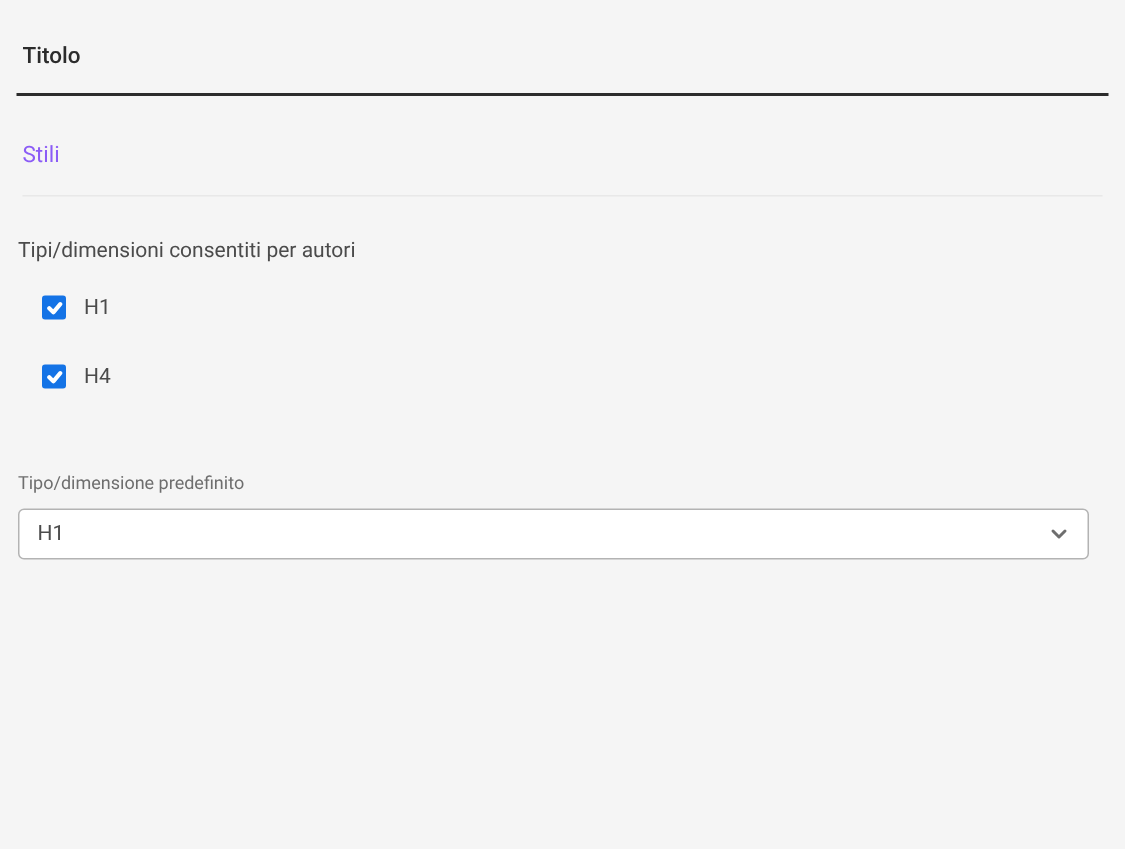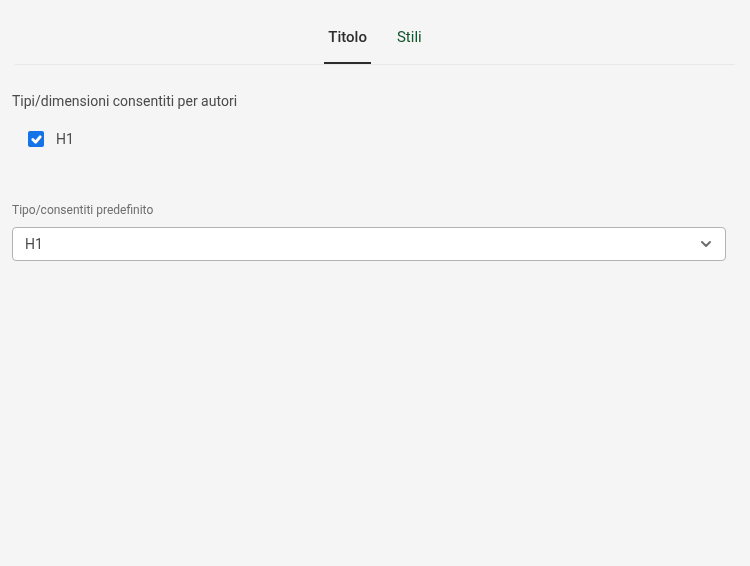--- a/index.html
+++ b/index.html
@@ -14,24 +14,25 @@
       height: 566px;
       padding: 0;
     }
     .tab-bar {
       display: flex;
       justify-content: center;
       gap: 30px;
       padding-top: 28px;
       border-bottom: 1px solid #e8e8e8;
       margin: 0 15px;
+      flex-direction: column;
     }
     .tab {
       font-size: 15px;
-      color: #14532d;
+      color: #8b5cf6;
       padding-bottom: 18px;
       cursor: pointer;
       position: relative;
     }
     .tab.active {
       color: #2c2c2c;
       font-weight: 500;
     }
     .tab.active::after {
       content: '';
@@ -135,23 +136,31 @@
 
   <div class="checkbox-list">
     <div class="checkbox-row">
       <div class="checkbox">
         <svg viewBox="0 0 12 12">
             <polyline points="2,6 5,9 10,3"></polyline>
           </svg>
       </div>
       <span class="checkbox-label">H1</span>
     </div>
+    <div class="checkbox-row">
+      <div class="checkbox">
+        <svg viewBox="0 0 12 12">
+            <polyline points="2,6 5,9 10,3"></polyline>
+          </svg>
+      </div>
+      <span class="checkbox-label">H4</span>
+    </div>
   </div>
 
-  <div class="field-label">Tipo/consentiti predefinito</div>
+  <div class="field-label">Tipo/dimensione predefinito</div>
 
   <div class="dropdown">
     <span>H1</span>
     <span class="dropdown-chevron">
       <svg viewBox="0 0 14 14">
           <polyline points="3,5 7,9 11,5"></polyline>
         </svg>
     </span>
   </div>
 </div>

